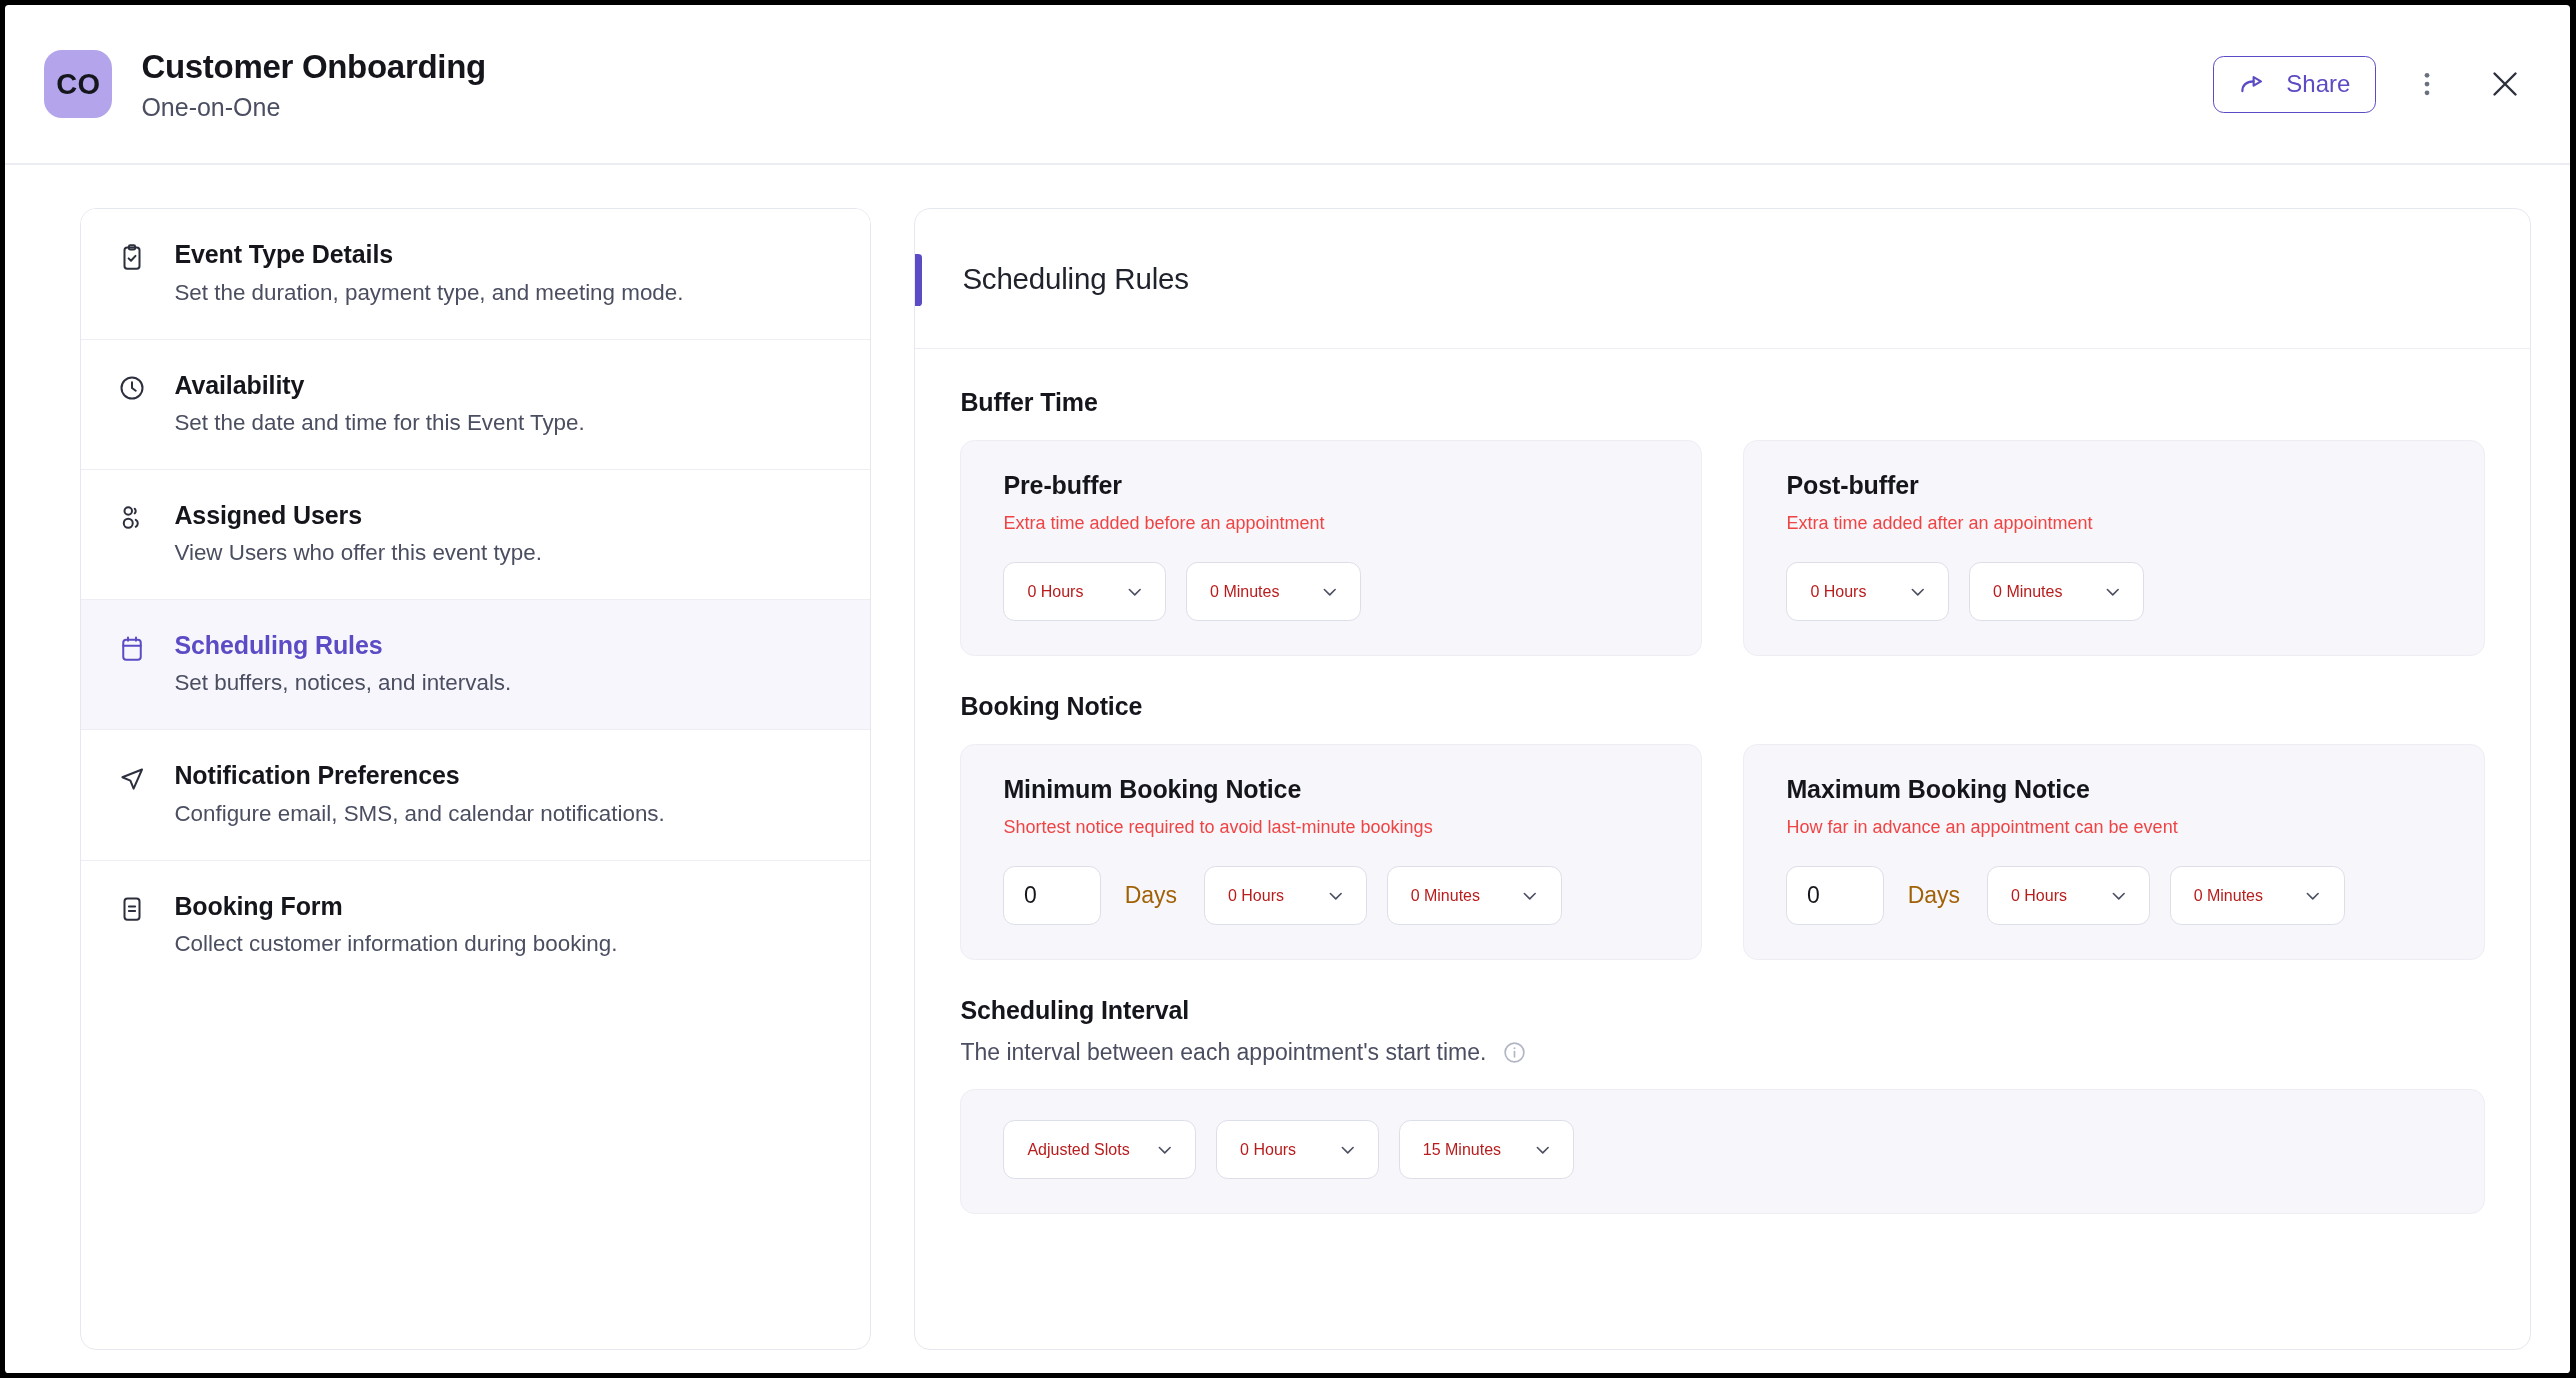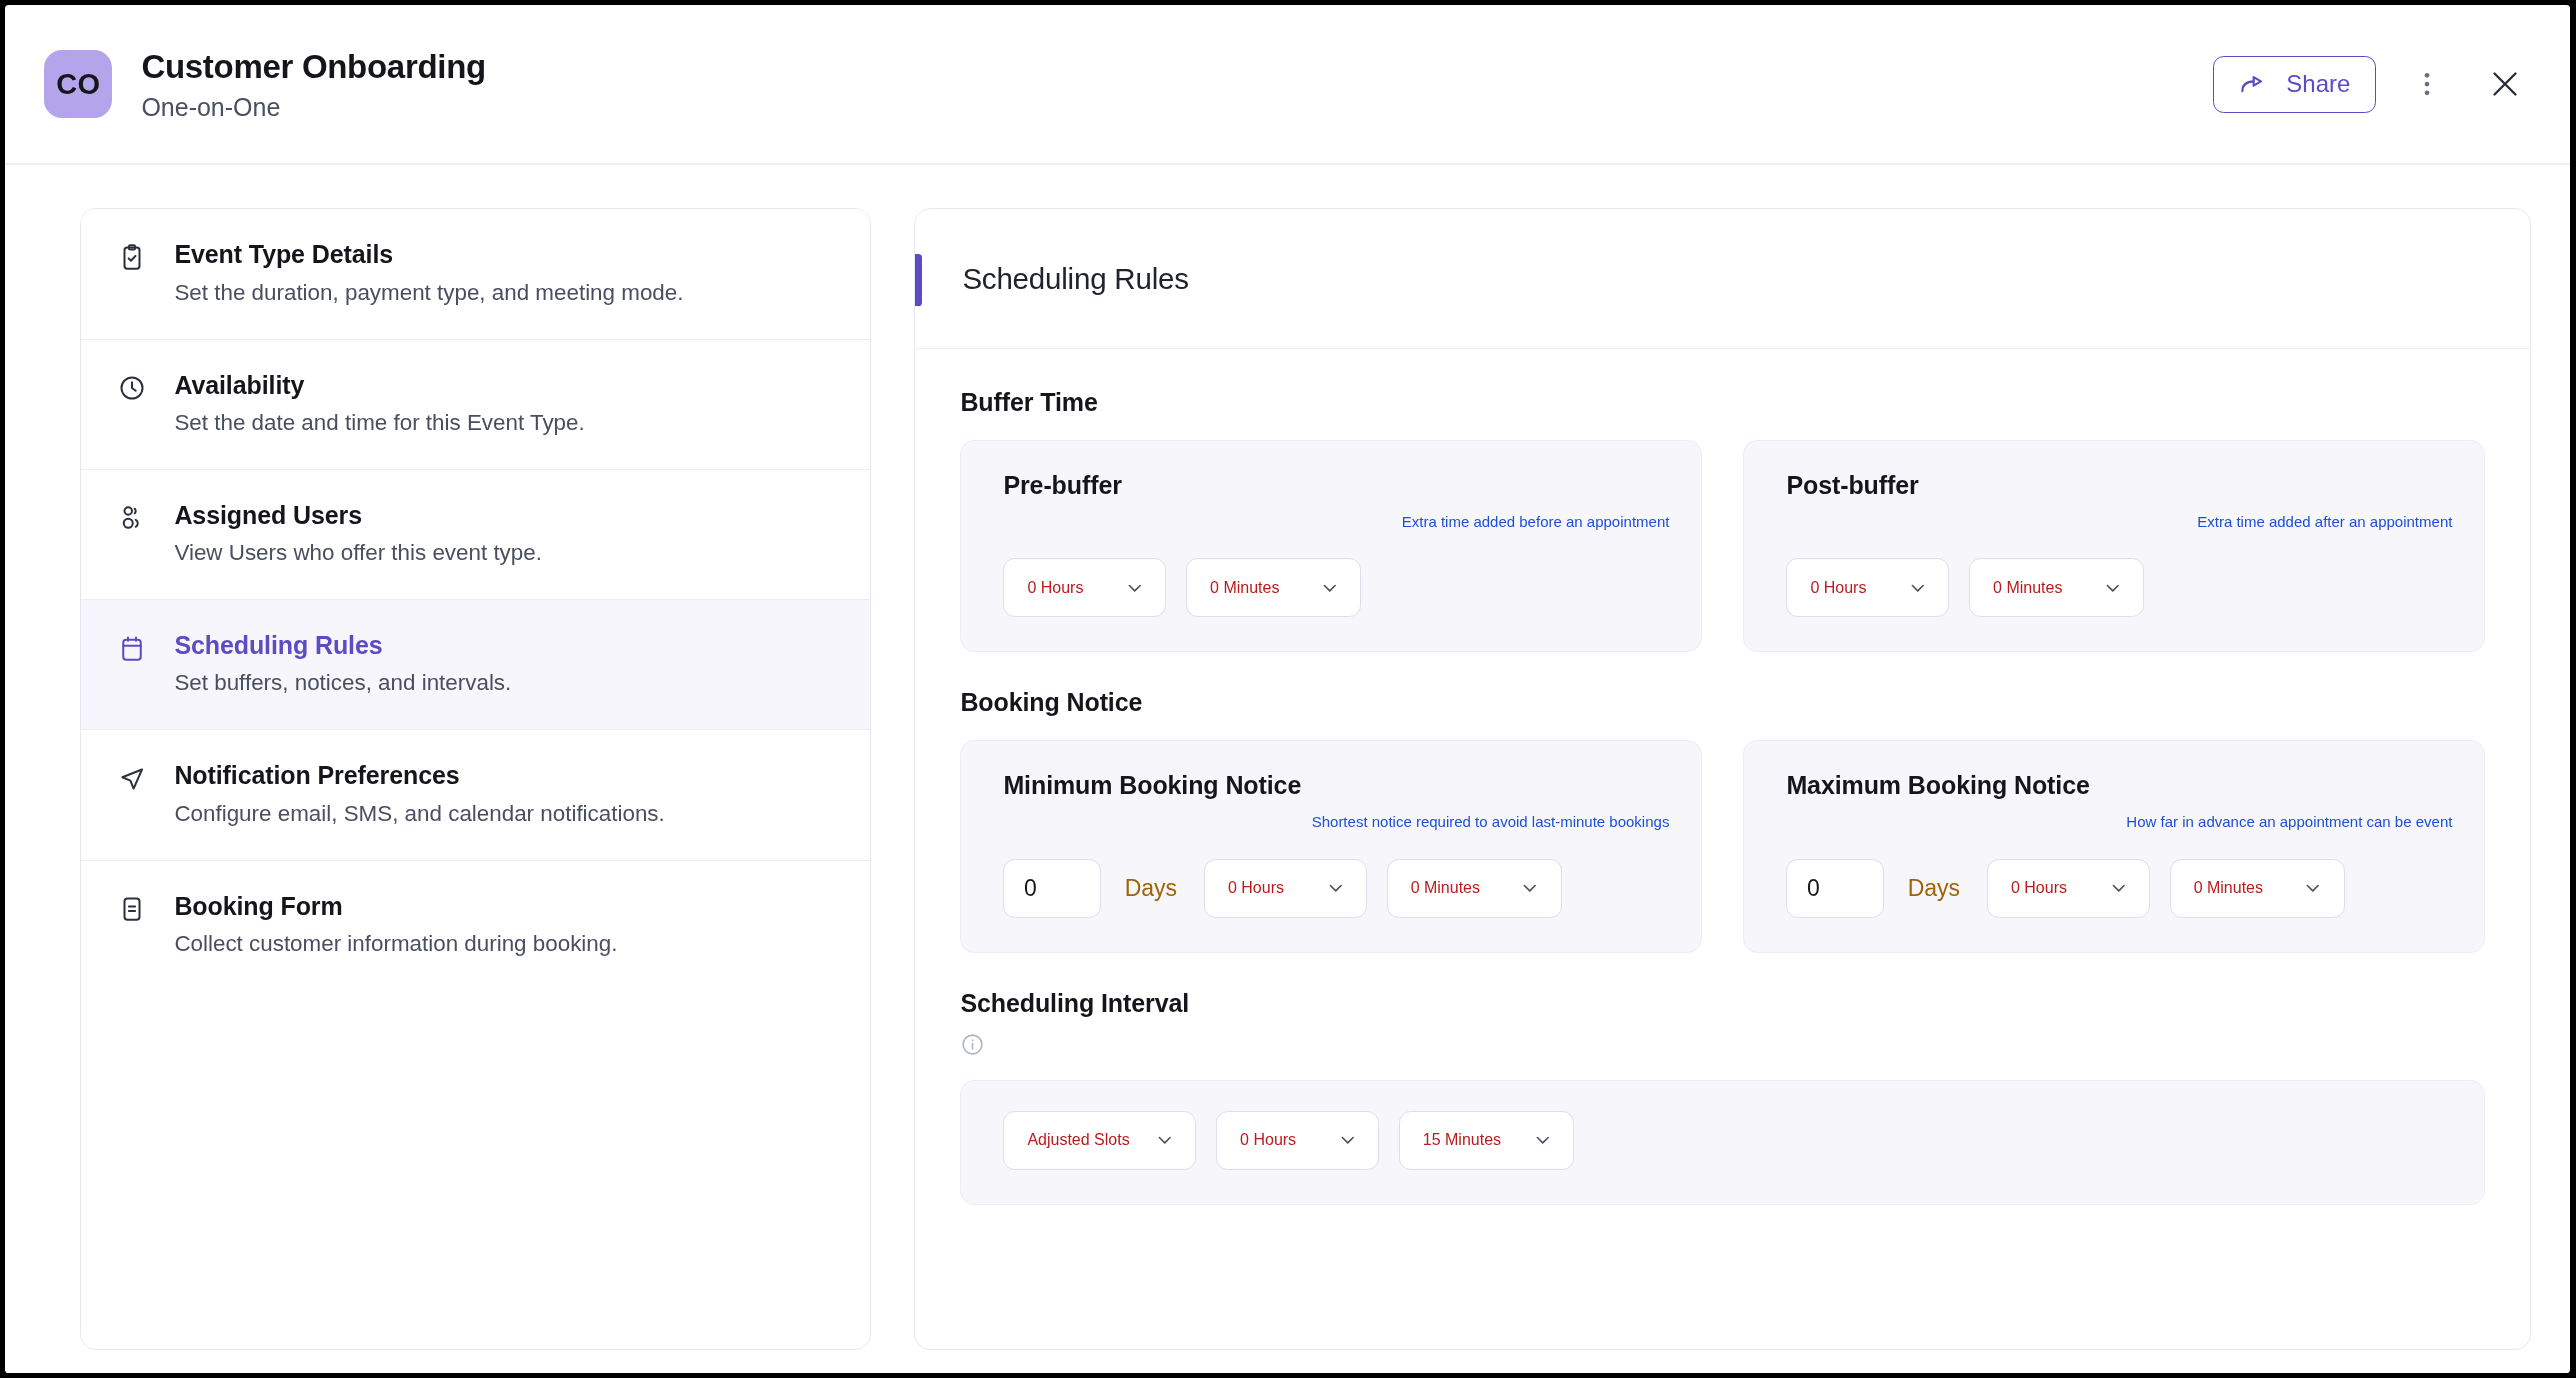--- a/index.html
+++ b/index.html
@@ -191,25 +191,24 @@
     min-width: 0;
   }
   .card-wide { width: 100%; }
   .card-title {
     font-size: 25px;
     font-weight: 700;
     color: #15161c;
     letter-spacing: -0.1px;
   }
   .card-desc {
-    font-size: 15px;
-    color: #1d4ed8;
+    font-size: 18px;
+    color: #ef4444;
     margin-top: 11.6px;
     line-height: 1.3;
-    text-align: right;
   }
   .control-row {
     display: flex;
     align-items: center;
     gap: 19.7px;
     margin-top: 27px;
     flex-wrap: nowrap;
   }
 
   .select {
@@ -495,20 +494,21 @@
                 </div>
               </div>
             </div>
 
           </div>
         </div>
 
         <div class="section-block">
           <div class="section-label">Scheduling Interval</div>
           <div class="section-sub">
+            <span>The interval between each appointment's start time.</span>
             <span>
               <svg width="25" height="25" viewBox="0 0 24 24" fill="none" stroke="#b2b5c4" stroke-width="1.6" stroke-linecap="round">
                 <circle cx="12" cy="12" r="9"></circle>
                 <path d="M12 11v5.2"></path>
                 <circle cx="12" cy="7.9" r="0.9" fill="#b2b5c4" stroke="none"></circle>
               </svg>
             </span>
           </div>
           <div class="card card-wide">
             <div class="control-row" style="margin-top:0;">

